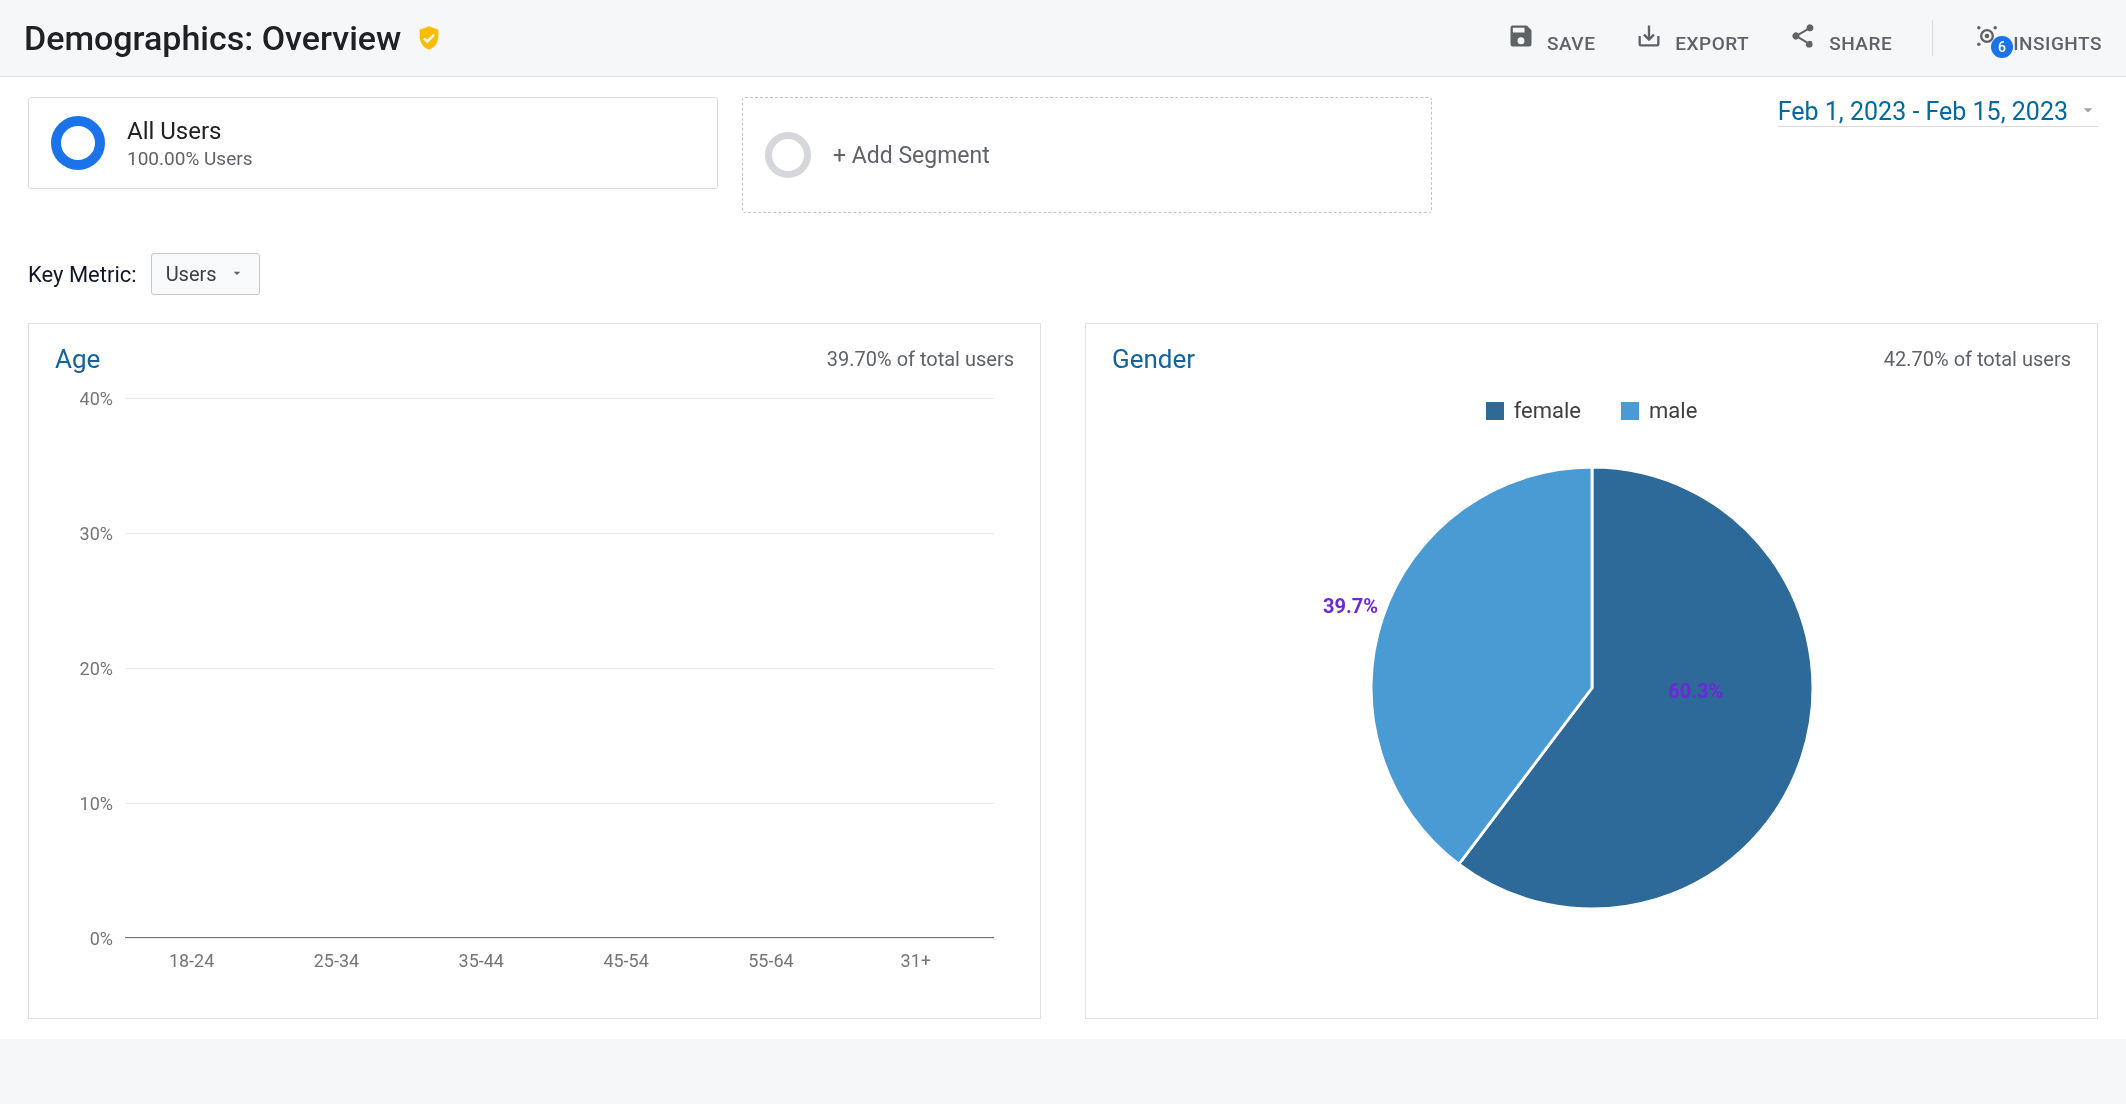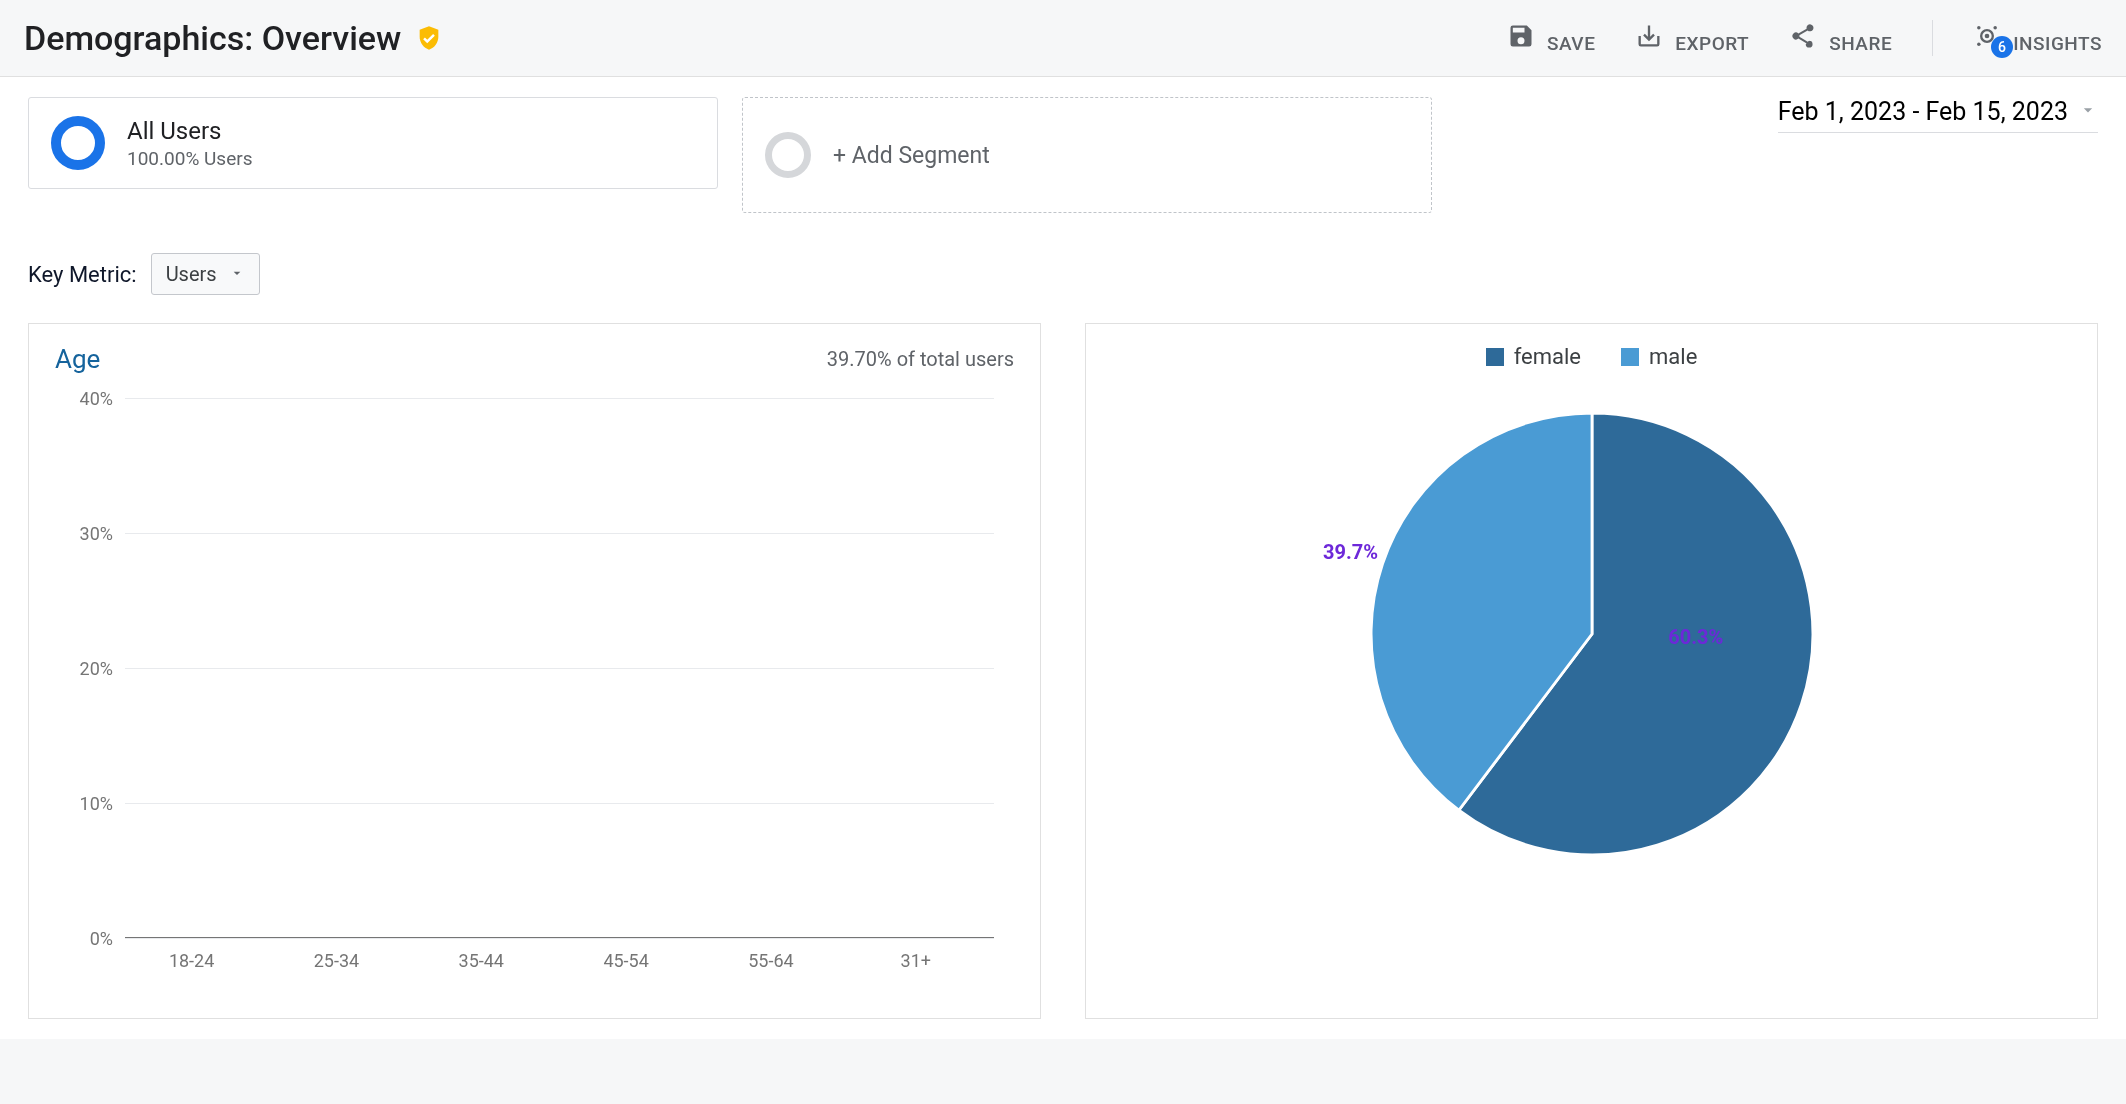--- a/index.html
+++ b/index.html
@@ -113,24 +113,23 @@
   border: 7px solid #d5d7da;
   border-radius: 50%;
 }
 .add-label { font-size: 23px; color: #5f6368; }
 .date-range {
   margin-left: auto;
   display: flex;
   align-items: center;
   gap: 10px;
   font-size: 25px;
-  color: #000000;
+  color: #0369a1;
   cursor: pointer;
   border-bottom: 1px solid #dadce0;
-  padding-bottom: 6px;
 }
 .date-range svg { width: 20px; height: 20px; fill: #9aa0a6; }
 .metric-row {
   display: flex;
   align-items: center;
   gap: 14px;
   margin-top: 40px;
 }
 .metric-label { font-size: 22px; color: #0f172a; }
 .metric-select {
@@ -375,20 +374,24 @@
           <div class="x-label" style="left: 1.16667%; width: 13%;">18-24</div>
           <div class="x-label" style="left: 17.8333%; width: 13%;">25-34</div>
           <div class="x-label" style="left: 34.5%; width: 13%;">35-44</div>
           <div class="x-label" style="left: 51.1667%; width: 13%;">45-54</div>
           <div class="x-label" style="left: 67.8333%; width: 13%;">55-64</div>
           <div class="x-label" style="left: 84.5%; width: 13%;">31+</div>
         </div>
     </div>
 
     <div class="chart-card">
+      <div class="chart-header">
+        <div class="chart-title">Gender</div>
+        <div class="chart-note">42.70% of total users</div>
+      </div>
       <div class="pie-legend">
         <div class="legend-item">
           <div class="legend-sq" style="background:#2e6a99"></div>
           <span>female</span>
         </div>
         <div class="legend-item">
           <div class="legend-sq" style="background:#4a9bd4"></div>
           <span>male</span>
         </div>
       </div>

